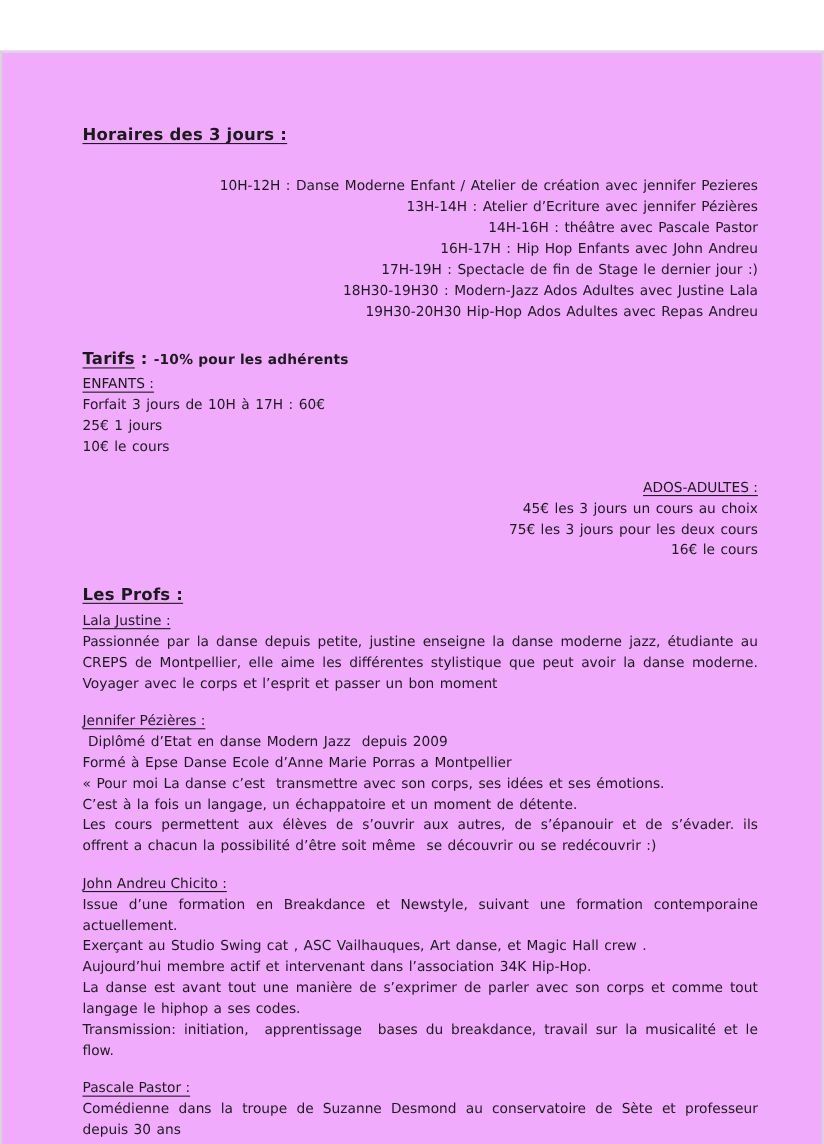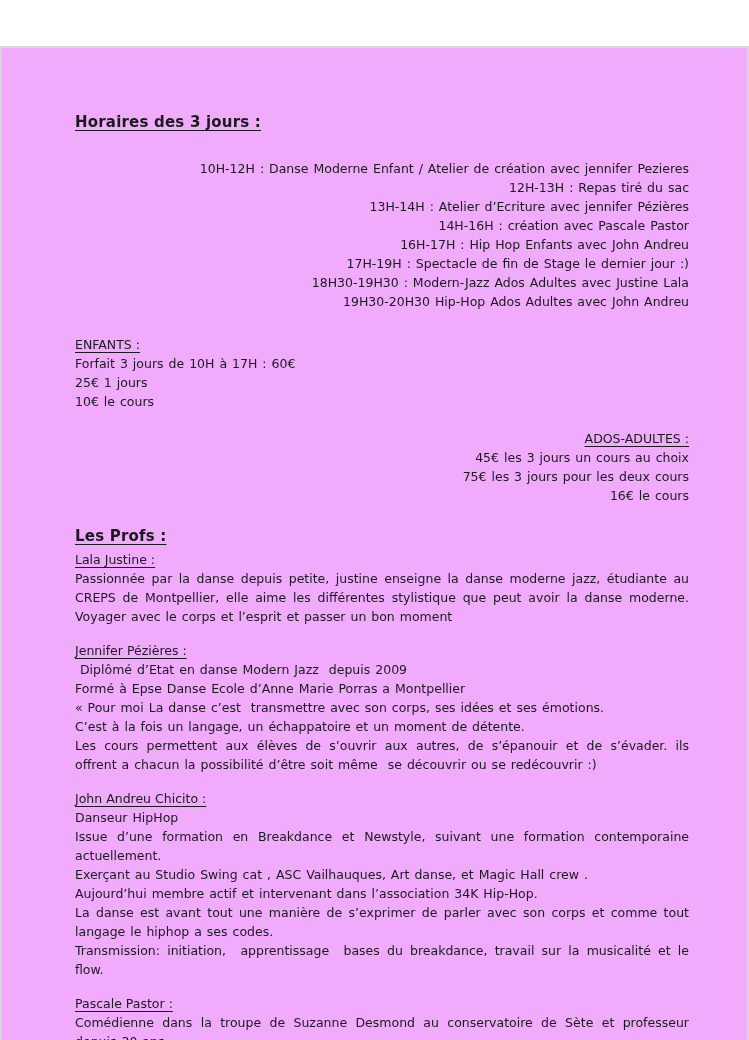--- a/index.html
+++ b/index.html
@@ -69,31 +69,31 @@
 </style>
 </head>
 <body>
 
 <div class="page">
 
   <section>
     <h2 class="h-main u">Horaires des 3 jours :</h2>
     <div class="schedule-list">
       <p class="txt">10H-12H : Danse Moderne Enfant / Atelier de création avec jennifer Pezieres</p>
-      <p class="txt">12H-13H : Repas tiré du sac</p>
       <p class="txt">13H-14H : Atelier d’Ecriture avec jennifer Pézières</p>
-      <p class="txt">14H-16H : création avec Pascale Pastor</p>
+      <p class="txt">14H-16H : théâtre avec Pascale Pastor</p>
       <p class="txt">16H-17H : Hip Hop Enfants avec John Andreu</p>
       <p class="txt">17H-19H : Spectacle de fin de Stage le dernier jour :)</p>
       <p class="txt">18H30-19H30 : Modern-Jazz Ados Adultes avec Justine Lala</p>
-      <p class="txt">19H30-20H30 Hip-Hop Ados Adultes avec John Andreu</p>
+      <p class="txt">19H30-20H30 Hip-Hop Ados Adultes avec Repas Andreu</p>
     </div>
   </section>
 
   <section class="tarifs-section">
+    <h2 class="h-main"><span class="u">Tarifs</span><span> : </span><span class="note-inline">-10% pour les adhérents</span></h2>
 
     <div class="tarifs-group-1">
       <h3 class="h-sub reg u">ENFANTS :</h3>
       <p class="txt">Forfait 3 jours de 10H à 17H : 60€</p>
       <p class="txt">25€ 1 jours</p>
       <p class="txt">10€ le cours</p>
     </div>
 
     <div class="tarifs-group-2">
       <h3 class="h-sub reg u">ADOS-ADULTES :</h3>
@@ -115,21 +115,20 @@
       <h3 class="h-sub u">Jennifer Pézières :</h3>
       <p class="txt para"> Diplômé d’Etat en danse Modern Jazz  depuis 2009</p>
       <p class="txt para">Formé à Epse Danse Ecole d’Anne Marie Porras a Montpellier</p>
       <p class="txt para">« Pour moi La danse c’est  transmettre avec son corps, ses idées et ses émotions.</p>
       <p class="txt para">C’est à la fois un langage, un échappatoire et un moment de détente.</p>
       <p class="txt para">Les cours permettent aux élèves de s’ouvrir aux autres, de s’épanouir et de s’évader. ils offrent a chacun la possibilité d’être soit même  se découvrir ou se redécouvrir :)</p>
     </div>
 
     <div class="teacher">
       <h3 class="h-sub u">John Andreu Chicito :</h3>
-      <p class="txt para">Danseur HipHop</p>
       <p class="txt para">Issue d’une formation en Breakdance et Newstyle, suivant une formation contemporaine actuellement.</p>
       <p class="txt para">Exerçant au Studio Swing cat , ASC Vailhauques, Art danse, et Magic Hall crew .</p>
       <p class="txt para">Aujourd’hui membre actif et intervenant dans l’association 34K Hip-Hop.</p>
       <p class="txt para">La danse est avant tout une manière de s’exprimer de parler avec son corps et comme tout langage le hiphop a ses codes.</p>
       <p class="txt para">Transmission: initiation,  apprentissage  bases du breakdance, travail sur la musicalité et le flow.</p>
     </div>
 
     <div class="teacher">
       <h3 class="h-sub u">Pascale Pastor :</h3>
       <p class="txt para">Comédienne dans la troupe de Suzanne Desmond au conservatoire de Sète et professeur depuis 30 ans</p>

